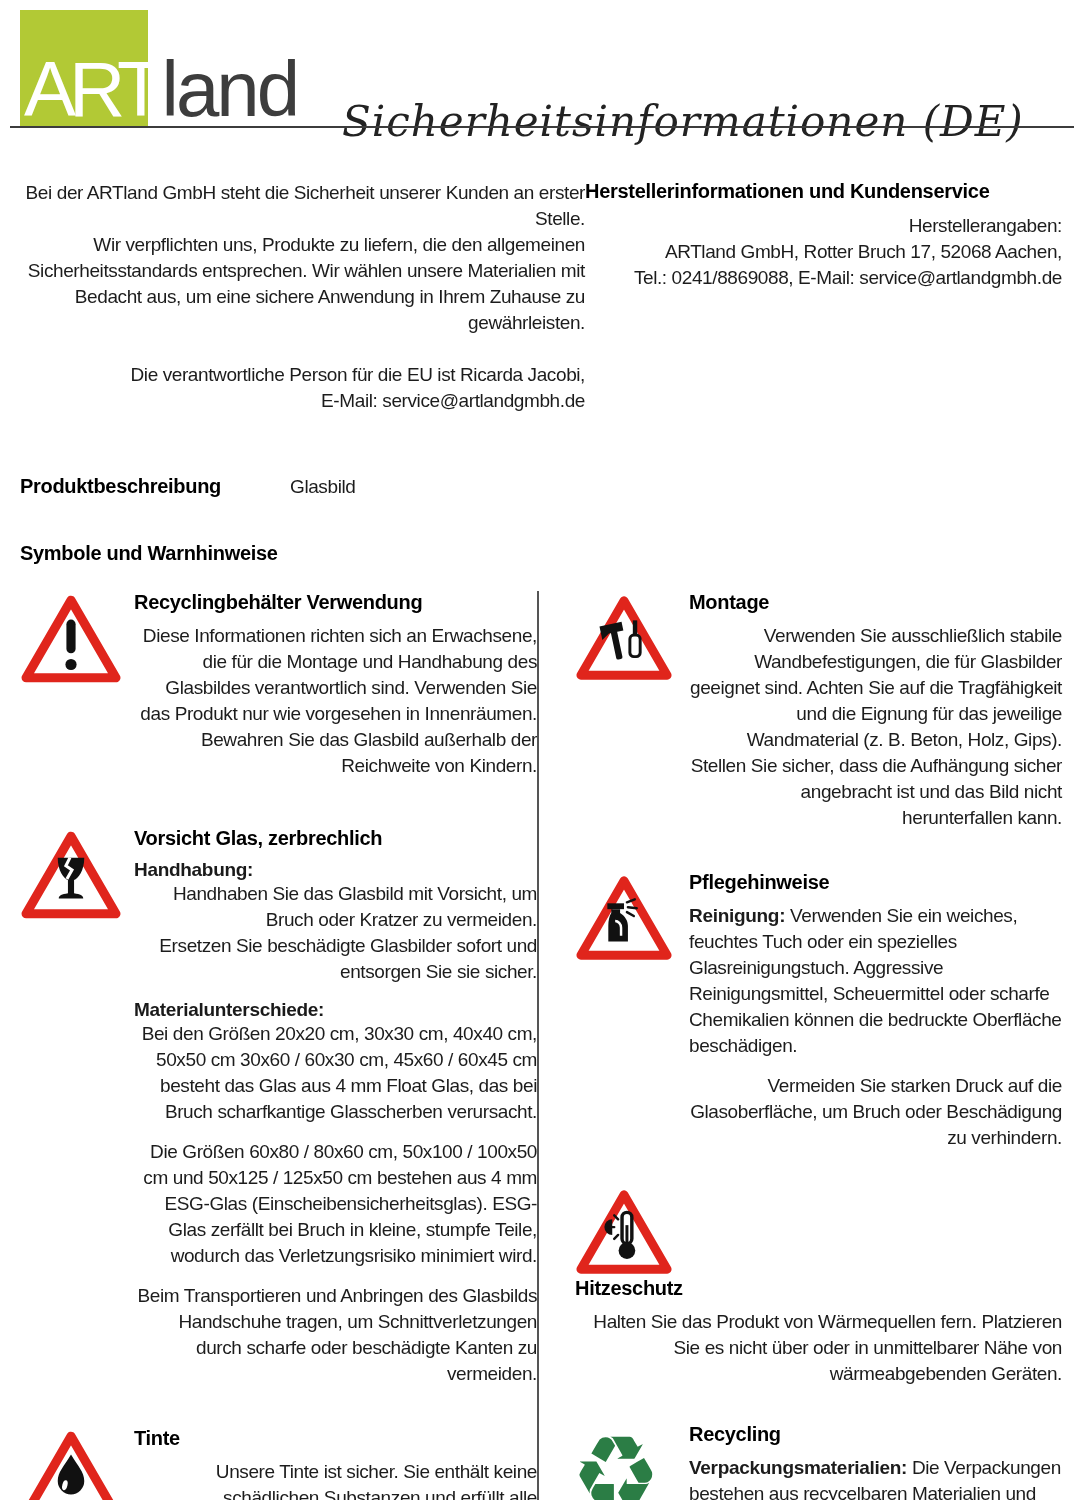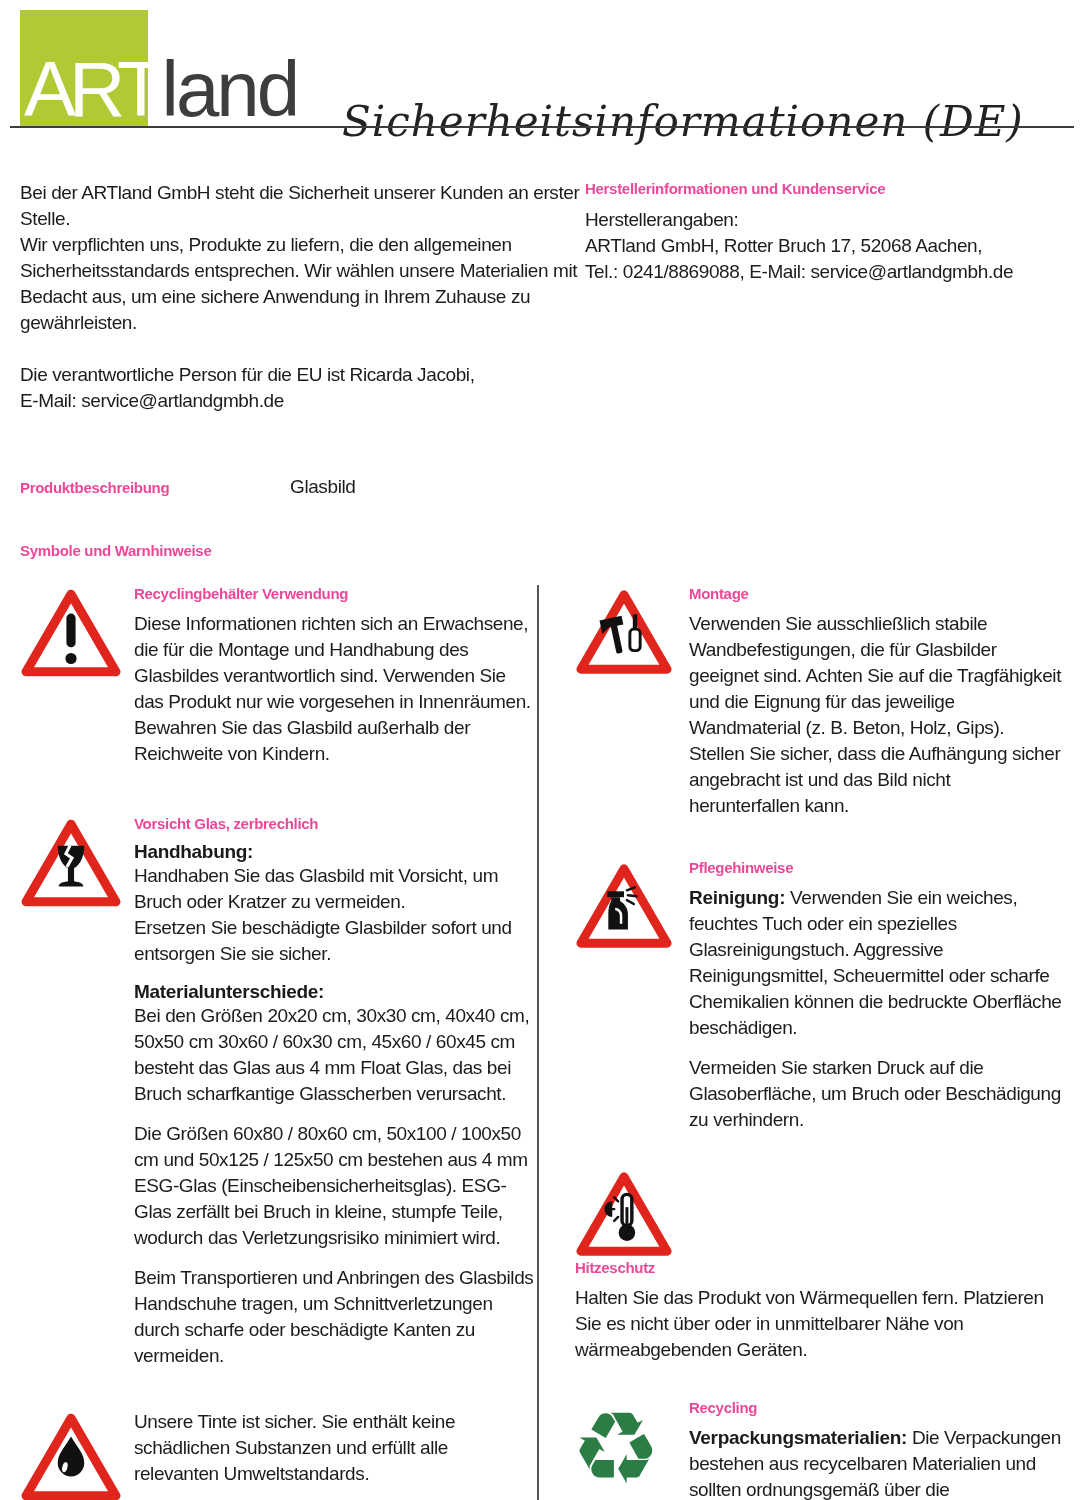--- a/index.html
+++ b/index.html
@@ -17,22 +17,22 @@
   .logo-land { color:#3d3d3d; letter-spacing:-3px; margin-left:4px; }
   .doc-title {
     position:absolute; left:342px; top:56px; font-family:"DejaVu Serif", serif;
     font-style:italic; font-weight:400; font-size:42px; color:#222; letter-spacing:1px; white-space:nowrap;margin-top:41px;
   }
   .header-rule { position:absolute; left:10px; right:8px; top:126px; height:2px; background:#3c3c3c; }
 
   
   .main { padding:0 20px; }
   .body-txt { font-size:19px; line-height:26px; letter-spacing:-0.4px; color:#1c1c1c; }
-  .prelines { white-space:pre-line; }
-  .h-bold { font-size:15px; font-weight:bold; color:#ec4899; letter-spacing:-0.3px; }
+  .prelines { white-space:pre-line;text-align:right; }
+  .h-bold { font-size:20px; font-weight:bold; color:#000000; letter-spacing:-0.3px; }
 
   
   .intro { margin-top:50px; display:grid; grid-template-columns:565px 1fr; }
   .intro-left .p2 { margin-top:26px; }
   .intro-right { padding-left:0; }
   .intro-right .h-bold { margin-bottom:10px; }
 
   
   .product-row { margin-top:60px; display:flex; align-items:baseline; }
   .product-row .h-bold { width:270px; }
@@ -142,20 +142,21 @@
 
       <div class="witem">
         <div class="wicon">
           <svg width="102" height="92" viewBox="0 0 100 90" aria-hidden="true">
             <polygon points="50,7 94,83 6,83" fill="#fff" stroke="#E0251C" stroke-width="9" stroke-linejoin="round"></polygon>
             <path d="M50 25 c7 12 13 17 13 26 a13 13 0 1 1 -26 0 c0 -9 6 -14 13 -26 z" fill="#111"></path>
             <ellipse cx="44" cy="55" rx="2.5" ry="5" fill="#fff" transform="rotate(14 44 55)"></ellipse>
           </svg>
         </div>
         <div class="wbody">
+          <div class="h-bold">Tinte</div>
           <p class="body-txt prelines">Unsere Tinte ist sicher. Sie enthält keine schädlichen Substanzen und erfüllt alle relevanten Umweltstandards.</p>
         </div>
       </div>
 
     </div>
 
     <div class="v-divider"></div>
 
     <div class="col-right">
 

